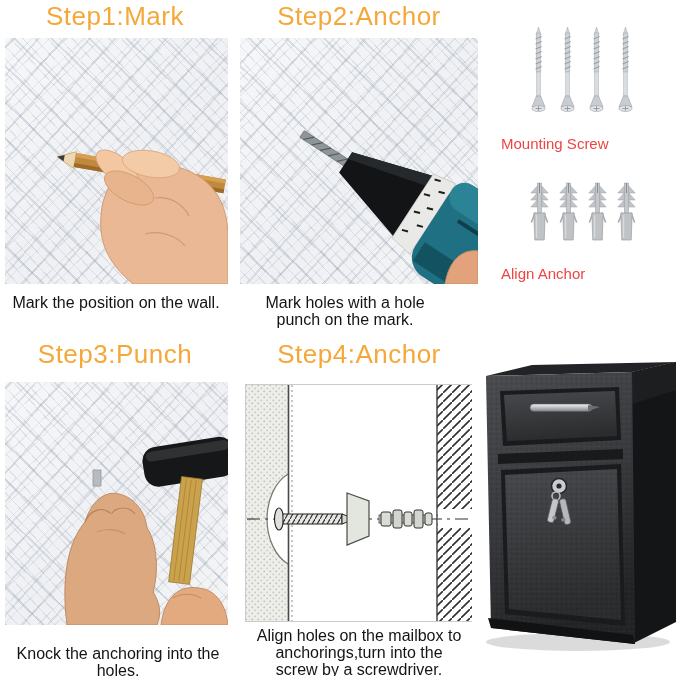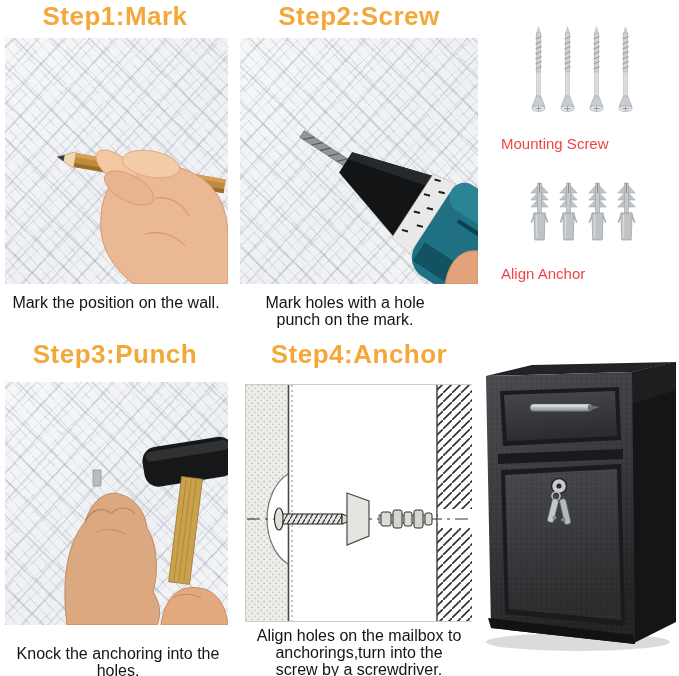--- a/index.html
+++ b/index.html
@@ -1,21 +1,21 @@
 <!DOCTYPE html>
 <html><head>
 <meta charset="utf-8">
 <style>
   html,body{margin:0;padding:0;background:#fff;}
   .sheet{
     position:relative;width:679px;height:676px;background:#ffffff;
     font-family:"Liberation Sans",sans-serif;overflow:hidden;
   }
   .step-title{
-    position:absolute;margin:0;font-size:26px;font-weight:bold;
+    position:absolute;margin:0;font-size:26px;font-weight:normal;
     color:#F5A83A;text-align:center;line-height:30px;letter-spacing:0.5px;
   }
   #t1{left:0;top:1px;width:230px;}
   #t2{left:240px;top:1px;width:238px;}
   #t3{left:0;top:339px;width:230px;}
   #t4{left:240px;top:339px;width:238px;}
 
   .illus{position:absolute;overflow:hidden;}
   #i1{left:5px;top:38px;width:223px;height:246px;}
   #i2{left:240px;top:38px;width:238px;height:246px;}
@@ -71,21 +71,21 @@
       <path d="M96,178 C98,140 126,120 160,126 C200,133 223,156 223,200 L223,246 L128,246 C102,224 94,204 96,178 Z" fill="#eab894" stroke="#d39a72" stroke-width="1"></path>
       <ellipse cx="112" cy="130" rx="25" ry="12" fill="#f2c7a2" stroke="#d79f78" stroke-width="0.8" transform="rotate(38 112 130)"></ellipse>
       <ellipse cx="124" cy="150" rx="27" ry="13" fill="#e8b48d" stroke="#d09a6f" stroke-width="0.8" transform="rotate(28 124 150)"></ellipse>
       <ellipse cx="146" cy="126" rx="29" ry="13" fill="#f3cba6" stroke="#d9a47c" stroke-width="0.8" transform="rotate(10 146 126)"></ellipse>
       <path d="M150,160 C165,158 178,166 184,178" fill="none" stroke="#cf9a70" stroke-width="1.2"></path>
       <path d="M140,196 C156,192 172,198 180,208" fill="none" stroke="#cf9a70" stroke-width="1.2"></path>
     </svg>
   </div>
   <p class="caption" id="c1">Mark the position on the wall.</p>
 
-  <h2 class="step-title" id="t2">Step2:Screw</h2>
+  <h2 class="step-title" id="t2">Step2:Anchor</h2>
   <div class="illus wall" id="i2">
     <svg width="238" height="246" viewBox="0 0 238 246">
       <g transform="rotate(33 62 96)">
         <rect x="62" y="92" width="54" height="8" fill="#8e959b" stroke="#5f6569" stroke-width="0.6"></rect>
         <path d="M66,100 L74,92 M76,100 L84,92 M86,100 L94,92 M96,100 L104,92 M106,100 L114,92" stroke="#55595d" stroke-width="1.2"></path>
         <polygon points="114,84 194,60 194,132 114,108" fill="#121416"></polygon>
         <polygon points="114,84 194,60 194,72 114,92" fill="#26292c"></polygon>
         <polygon points="194,58 218,54 218,138 194,134" fill="#e9e9e7" stroke="#b9b9b6" stroke-width="0.6"></polygon>
         <g stroke="#1c1c1c" stroke-width="2">
           <path d="M198,62 L204,60 M208,70 L214,68 M197,80 L203,78 M207,90 L213,88 M198,100 L204,98 M208,110 L214,108 M198,122 L204,120"></path>

